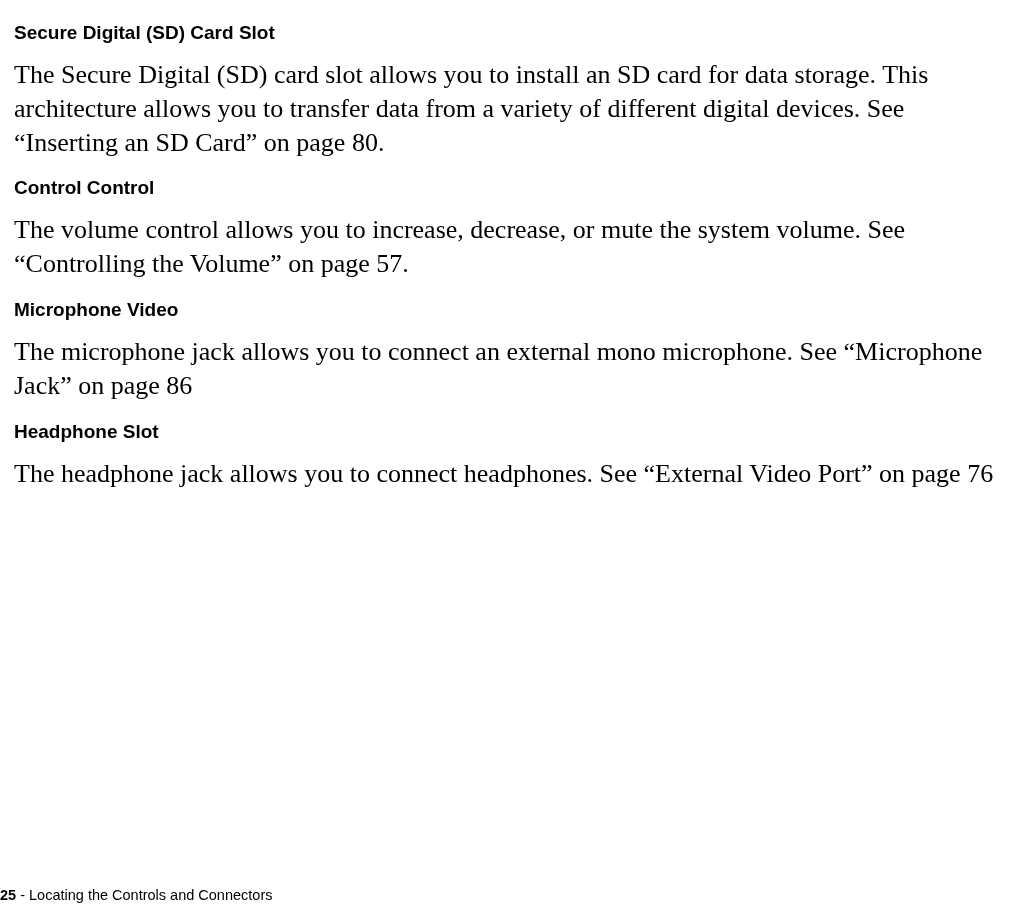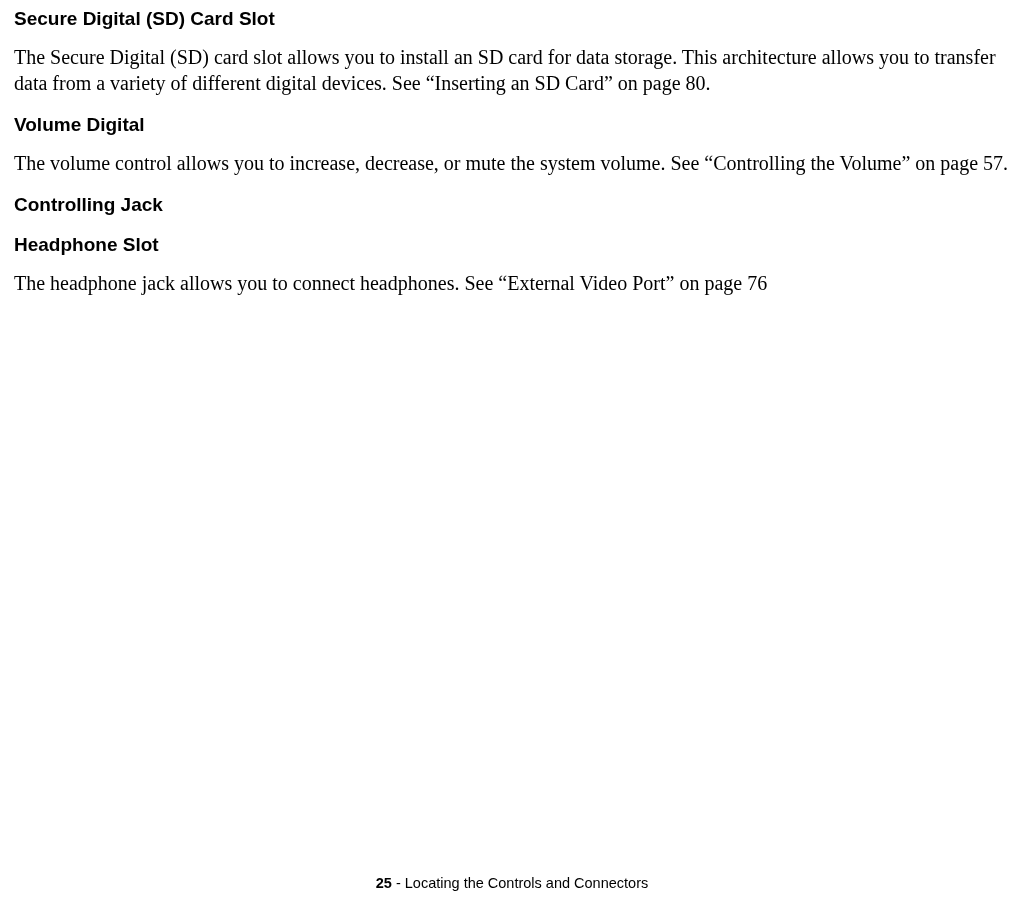--- a/index.html
+++ b/index.html
@@ -17,54 +17,55 @@
       padding: 8px 14px 0 14px;
     }
     .section {
       margin-bottom: 18px;
     }
     .heading {
       font-family: Arial, Helvetica, sans-serif;
       font-weight: bold;
       font-size: 19px;
       margin-bottom: 14px;
+      margin-top: 14px;
     }
     .body-text {
-      font-size: 20px;
+      font-size: 26px;
       line-height: 1.3;
       margin-bottom: 16px;
     }
     .footer {
       position: absolute;
-      bottom: 30px;
+      bottom: 18px;
       left: 0;
       width: 100%;
-      text-align: center;
       font-family: Arial, Helvetica, sans-serif;
       font-size: 14.5px;
     }
     .footer .page-num {
       font-weight: bold;
     }
   </style>
 </head>
 <body>
 
 <div class="section">
   <div class="heading">Secure Digital (SD) Card Slot</div>
   <div class="body-text">The Secure Digital (SD) card slot allows you to install an SD card for data storage. This architecture allows you to transfer data from a variety of different digital devices. See “Inserting an SD Card” on page 80.</div>
 </div>
 
 <div class="section">
-  <div class="heading">Volume Digital</div>
+  <div class="heading">Control Control</div>
   <div class="body-text">The volume control allows you to increase, decrease, or mute the system volume. See “Controlling the Volume” on page 57.</div>
 </div>
 
 <div class="section">
-  <div class="heading">Controlling Jack</div>
+  <div class="heading">Microphone Video</div>
+  <div class="body-text">The microphone jack allows you to connect an external mono microphone. See “Microphone Jack” on page 86</div>
 </div>
 
 <div class="section">
   <div class="heading">Headphone Slot</div>
   <div class="body-text">The headphone jack allows you to connect headphones. See “External Video Port” on page 76</div>
 </div>
 
 <div class="footer">
   <span class="page-num">25</span><span> - </span><span>Locating the Controls and Connectors</span>
 </div>

